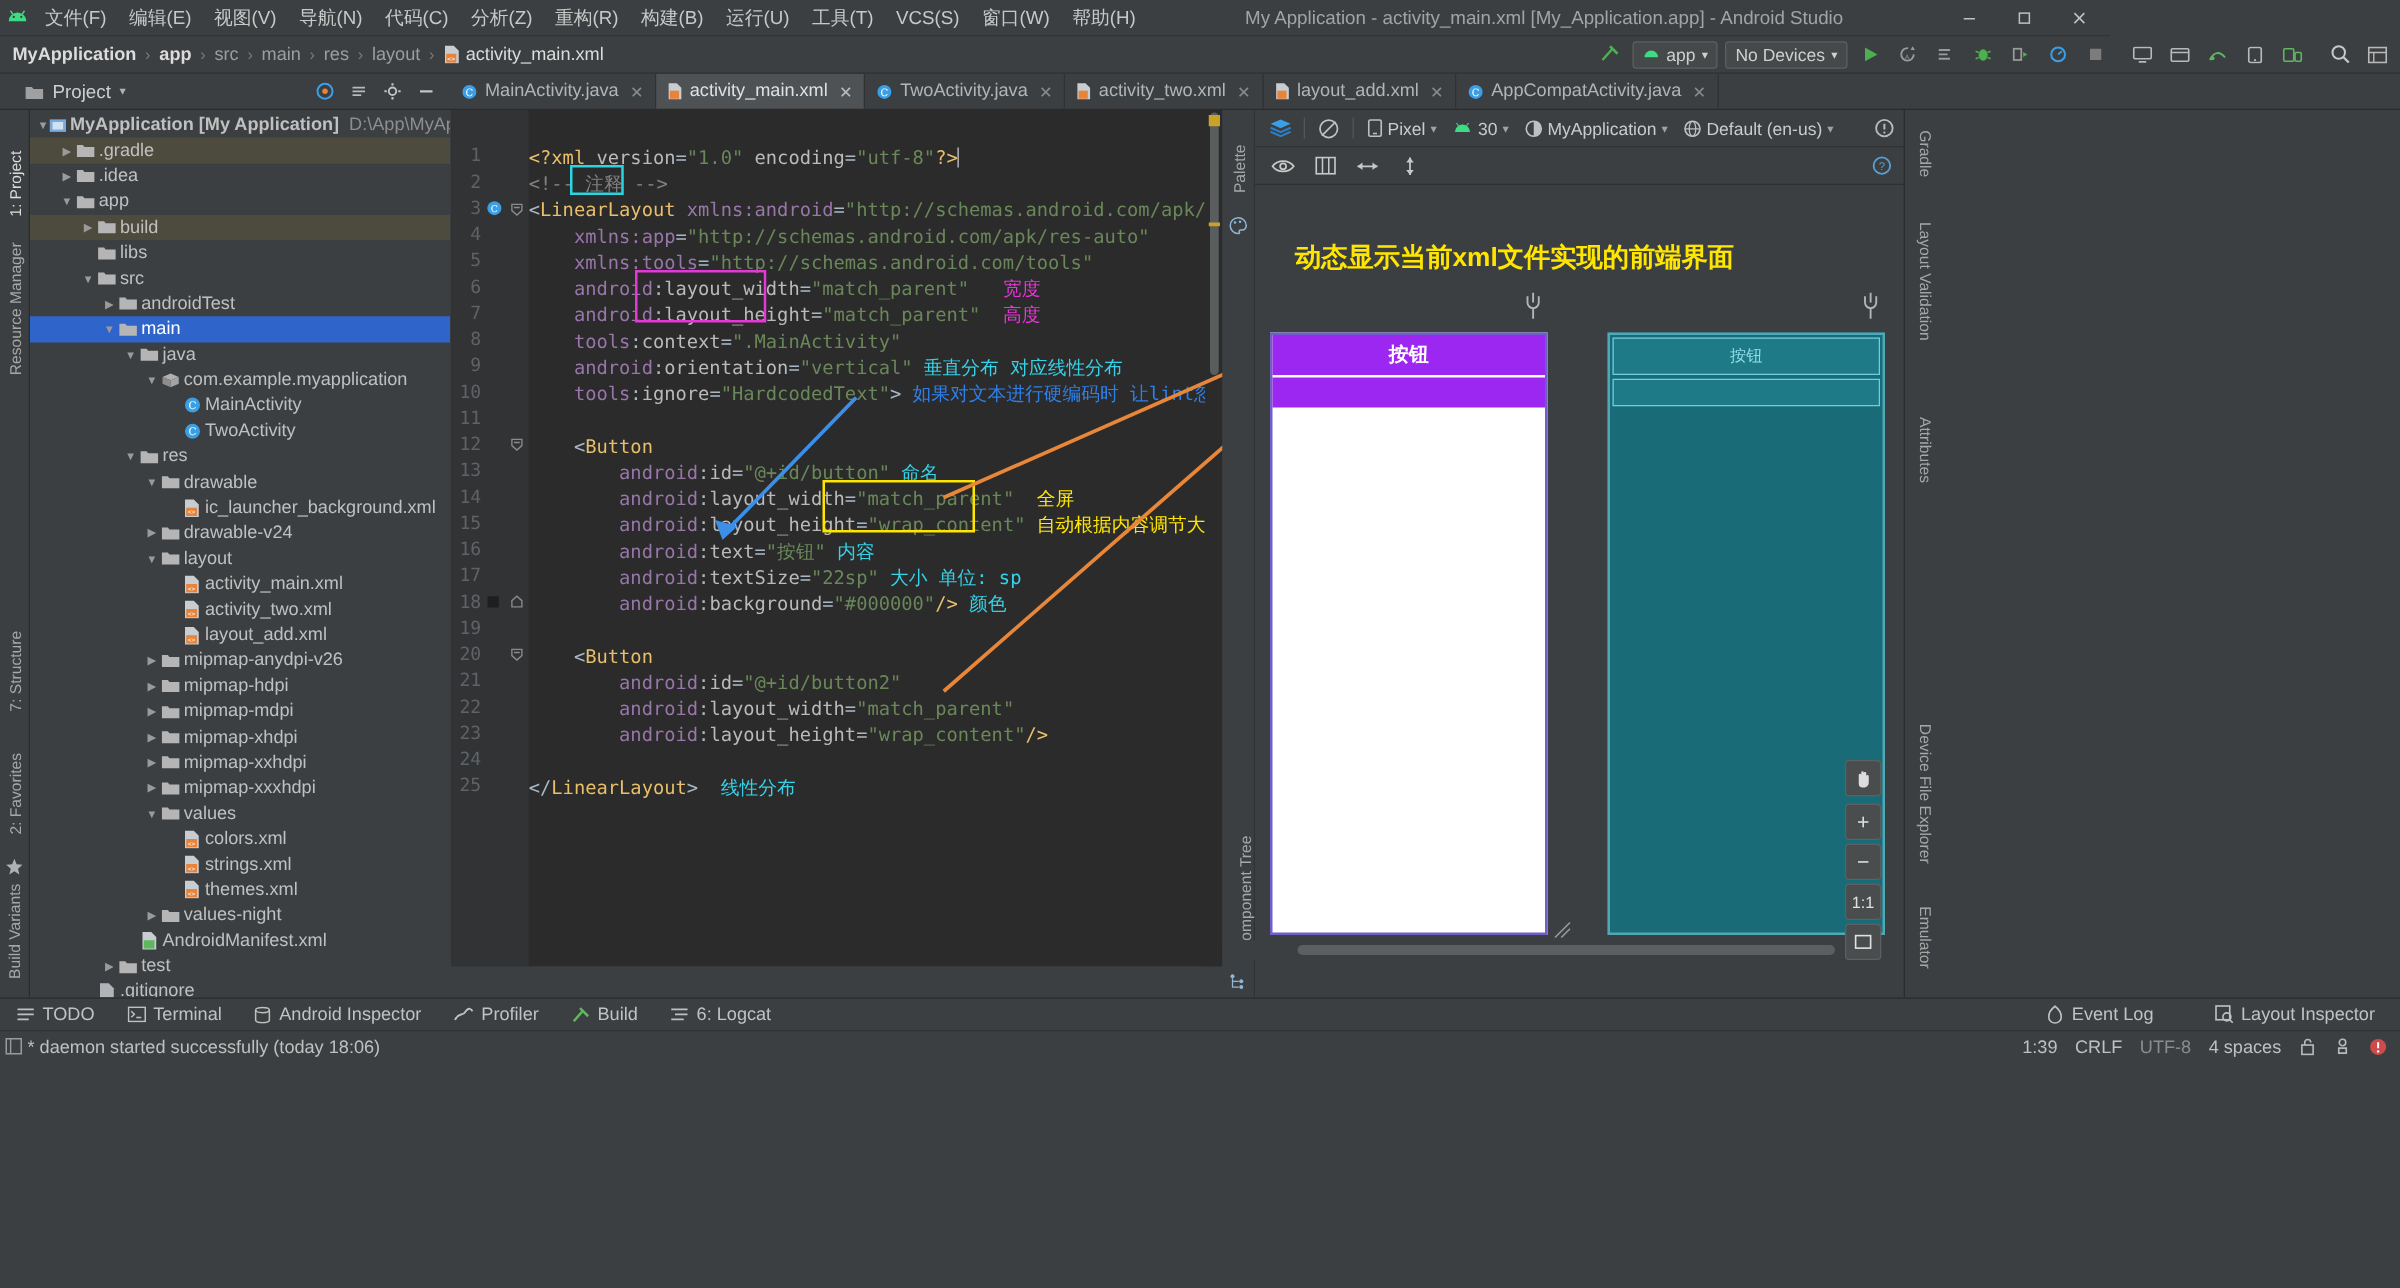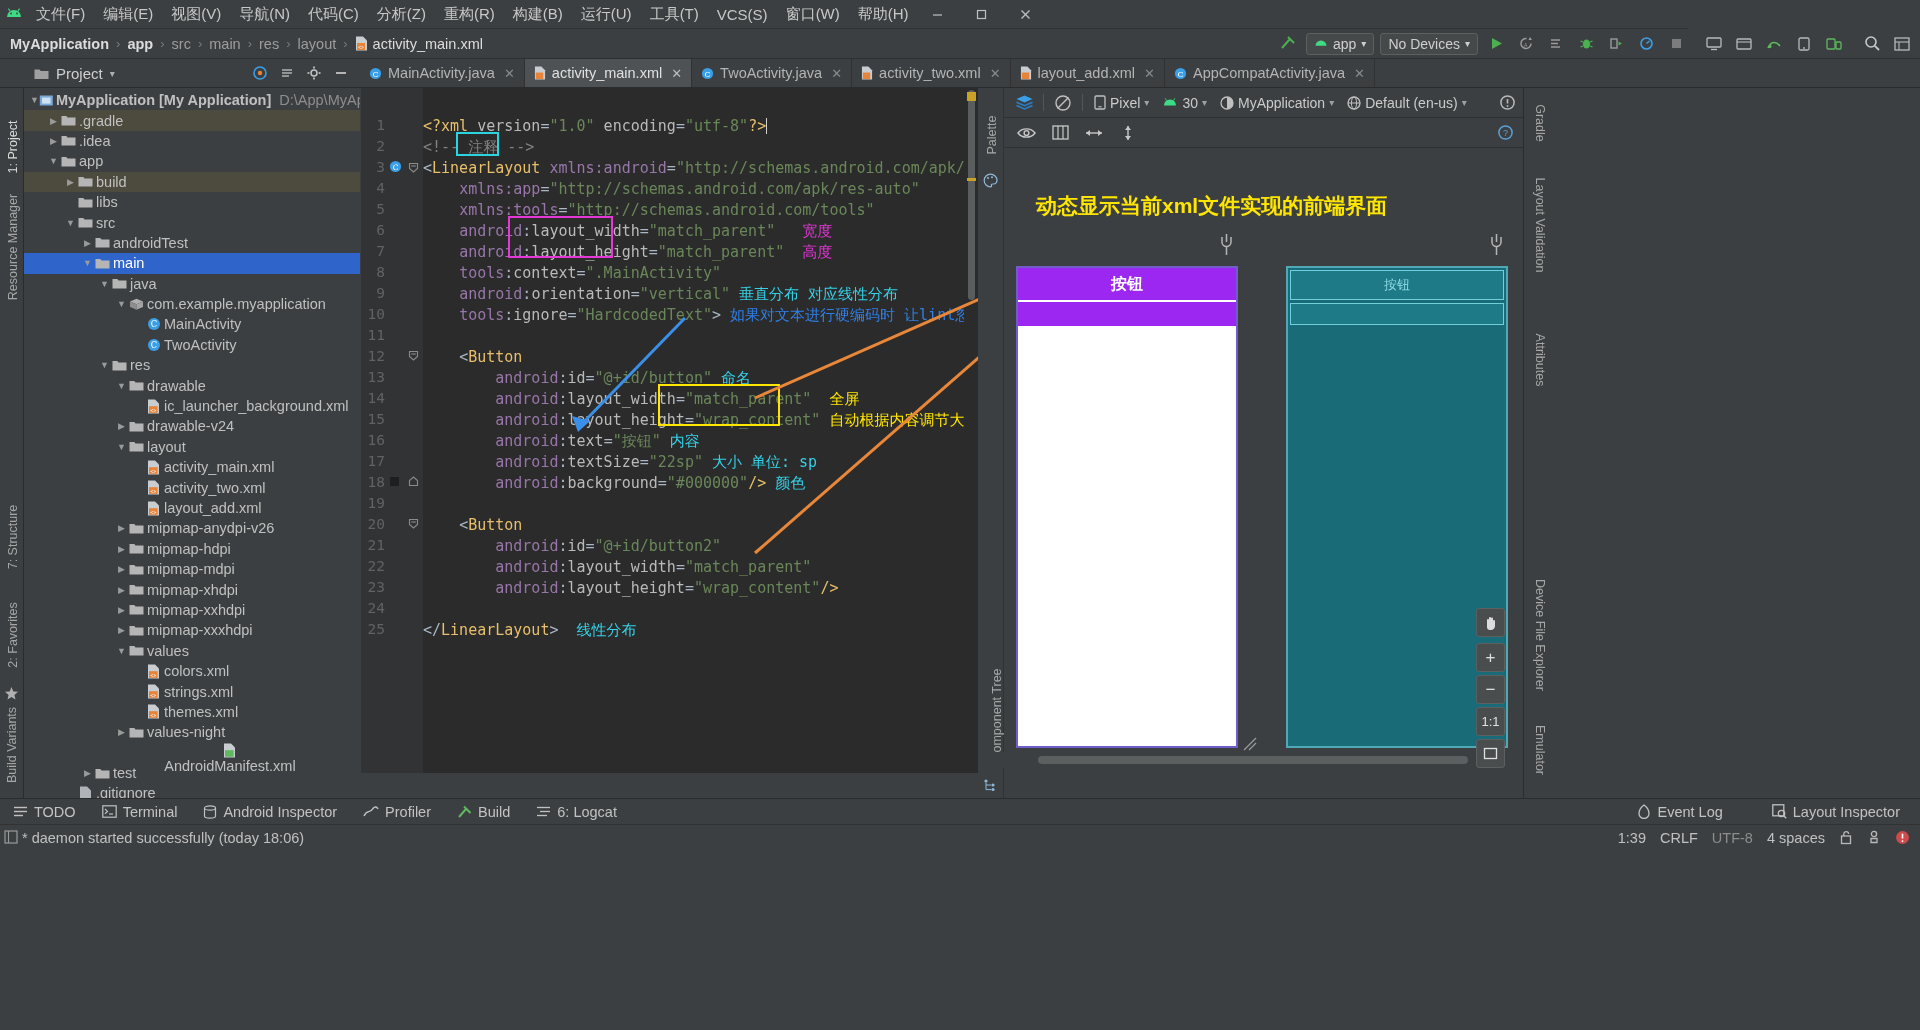--- a/index.html
+++ b/index.html
@@ -43,21 +43,21 @@
     font-size:14px; color:#cfcfcf;
   }
   .tbicon{ width:24px; height:24px; display:flex; align-items:center; justify-content:center;}
 
   
   .tabsrow{
     position:absolute; left:0; top:59px; width:1920px; height:29px;
     background:#3c3f41; display:flex; align-items:stretch;
     border-bottom:1px solid #2b2b2b;
   }
-  .projhdr{ width:360px; display:flex; align-items:center; padding-left:34px; gap:7px;}
+  .projhdr{ width:360px; display:flex; align-items:center; padding-left:20px; gap:7px;}
   .projhdr .ttl{ font-size:15px; color:#cfcfcf;}
   .projhdr .acts{ margin-left:auto; display:flex; gap:3px; padding-right:7px;}
   .tabs{ display:flex; align-items:stretch; flex:1; overflow:hidden;}
   .tab{
     display:flex; align-items:center; gap:6px; padding:0 9px;
     font-size:14.5px; color:#b4b4b4; border-right:1px solid #313131; white-space:nowrap;
   }
   .tab.active{ background:#4e5254; color:#e0e0e0;}
   .tab .x{ color:#8a8a8a; font-size:13px; margin-left:3px;}
   .tab.active .x{ color:#bdbdbd;}
@@ -219,20 +219,21 @@
       <div class="mi">代码(C)</div>
       <div class="mi">分析(Z)</div>
       <div class="mi">重构(R)</div>
       <div class="mi">构建(B)</div>
       <div class="mi">运行(U)</div>
       <div class="mi">工具(T)</div>
       <div class="mi">VCS(S)</div>
       <div class="mi">窗口(W)</div>
       <div class="mi">帮助(H)</div>
     </div>
+    <div class="wintitle">My Application - activity_main.xml [My_Application.app] - Android Studio</div>
     <div class="wincontrols">
       <div class="wc">
         <svg width="11" height="11" viewBox="0 0 11 11">
             <line x1="1" y1="6" x2="10" y2="6" stroke="#c0c0c0" stroke-width="1.2"></line>
           </svg>
       </div>
       <div class="wc">
         <svg width="11" height="11" viewBox="0 0 11 11">
             <rect x="1.5" y="1.5" width="8" height="8" fill="none" stroke="#c0c0c0" stroke-width="1.2"></rect>
           </svg>
@@ -822,21 +823,21 @@
       </div>
       <div class="trow" style="padding-left: 91px;">
         <span class="arr">▶</span>
         <span class="ti">
           <svg width="15" height="13" viewBox="0 0 15 13">
             <path d="M0.5 2h4.8l1.2 1.5H14.5v8H0.5z" fill="#b5b5b5"></path>
           </svg>
         </span>
         <span class="tlabel">values-night</span>
       </div>
-      <div class="trow" style="padding-left: 74px; flex-direction: column;">
+      <div class="trow" style="padding-left: 74px;">
         <span class="arr"></span>
         <span class="ti">
           <svg width="13" height="15" viewBox="0 0 13 15">
             <path d="M1 0.5h7l4 4v10H1z" fill="#c8cdd2"></path>
             <rect x="2" y="7.2" width="8.6" height="6.6" fill="#5fb85f"></rect>
           </svg>
         </span>
         <span class="tlabel">AndroidManifest.xml</span>
       </div>
       <div class="trow" style="padding-left: 57px;">

